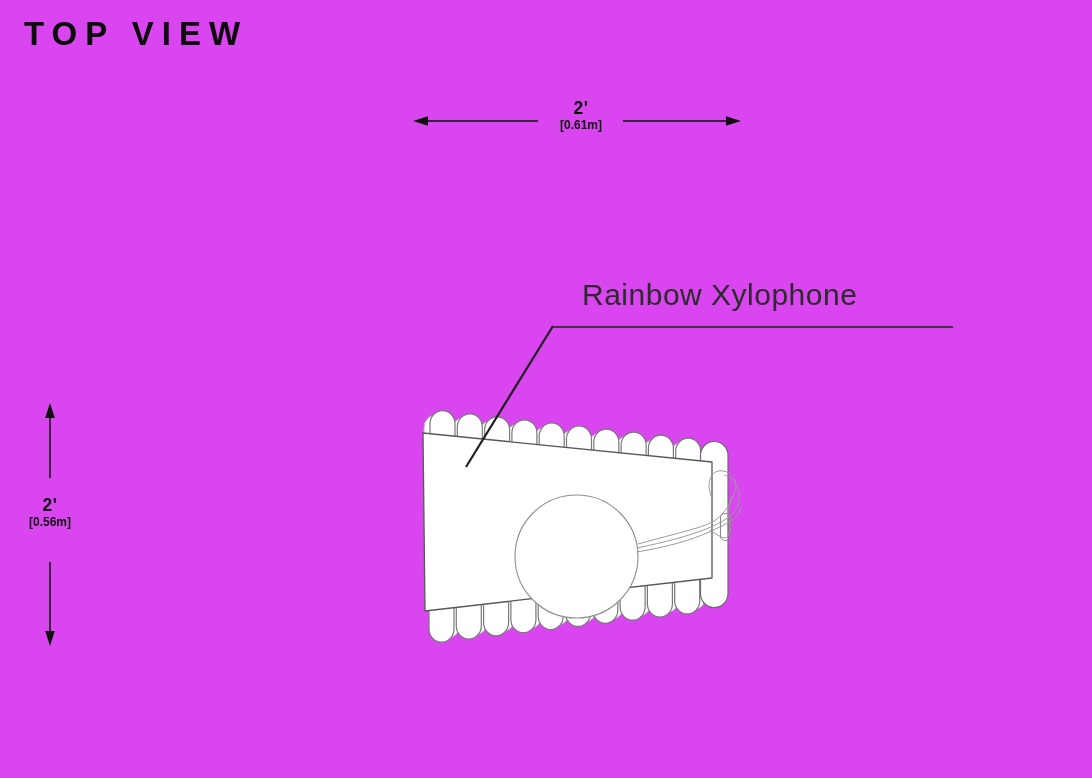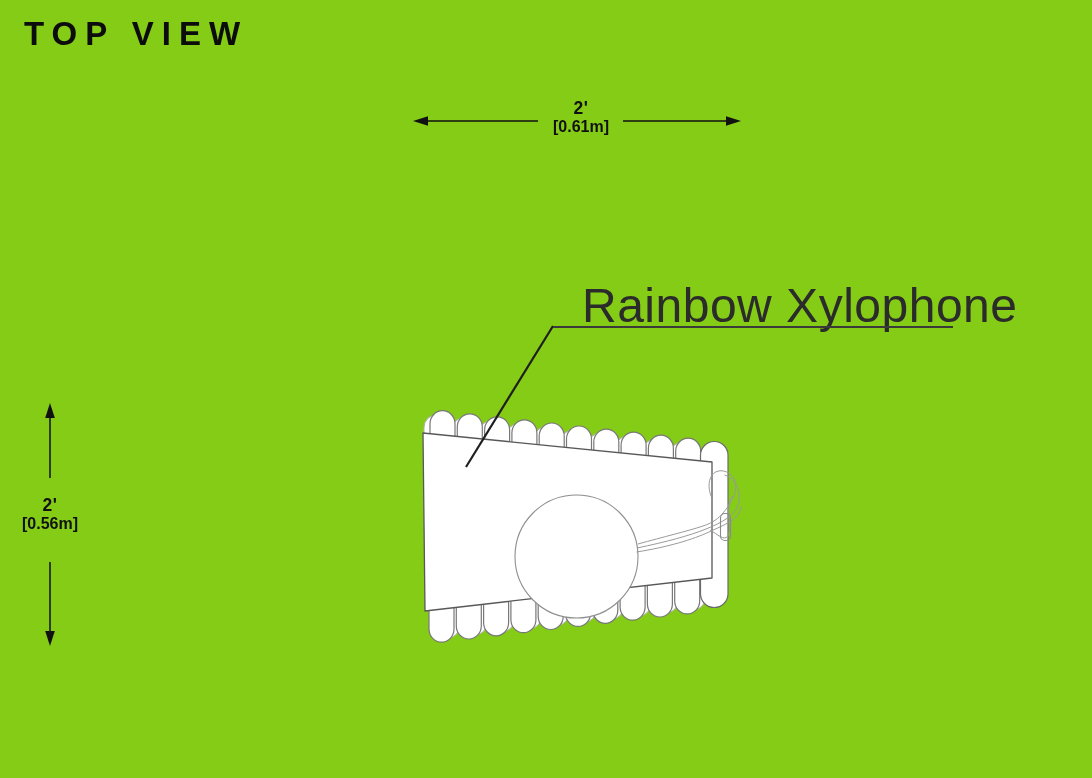--- a/index.html
+++ b/index.html
@@ -8,21 +8,21 @@
     background: #ffffff;
     width: 1092px;
     height: 778px;
     overflow: hidden;
     font-family: "Liberation Sans", "DejaVu Sans", sans-serif;
   }
   .stage {
     position: relative;
     width: 1092px;
     height: 778px;
-    background: #84cc16;
+    background: #d946ef;
   }
   .abs { position: absolute; }
 
   .view-title {
     left: 24px;
     top: 15px;
     font-size: 33px;
     font-weight: 800;
     letter-spacing: 8px;
     color: #0c0c0c;
@@ -33,31 +33,31 @@
     text-align: center;
     color: #111111;
     line-height: 1.05;
   }
   .dim-label .dim-value {
     font-size: 17.5px;
     font-weight: 700;
     letter-spacing: 0.5px;
   }
   .dim-label .dim-metric {
-    font-size: 16px;
+    font-size: 12px;
     font-weight: 700;
     margin-top: 2px;
   }
   .dim-h { left: 501px; top: 99px; width: 160px; }
   .dim-v { left: 8px;  top: 496px; width: 84px; }
 
   .product-label {
     left: 582px;
     top: 278px;
-    font-size: 48px;
+    font-size: 30px;
     font-weight: 300;
     letter-spacing: 0.5px;
     color: #2b2b2b;
     white-space: nowrap;
   }
 
   svg.drawing {
     position: absolute;
     left: 0;
     top: 0;

